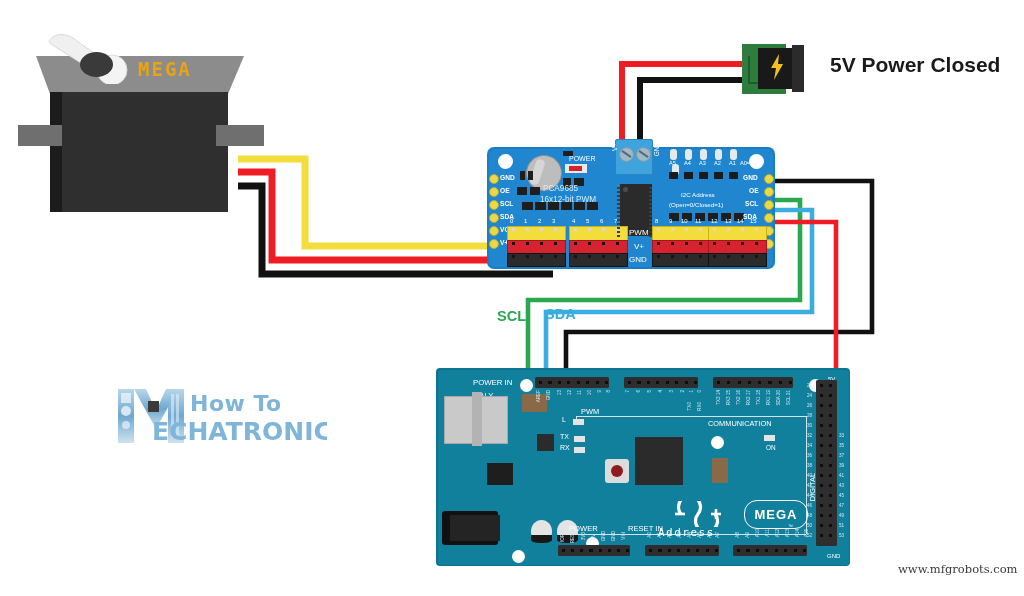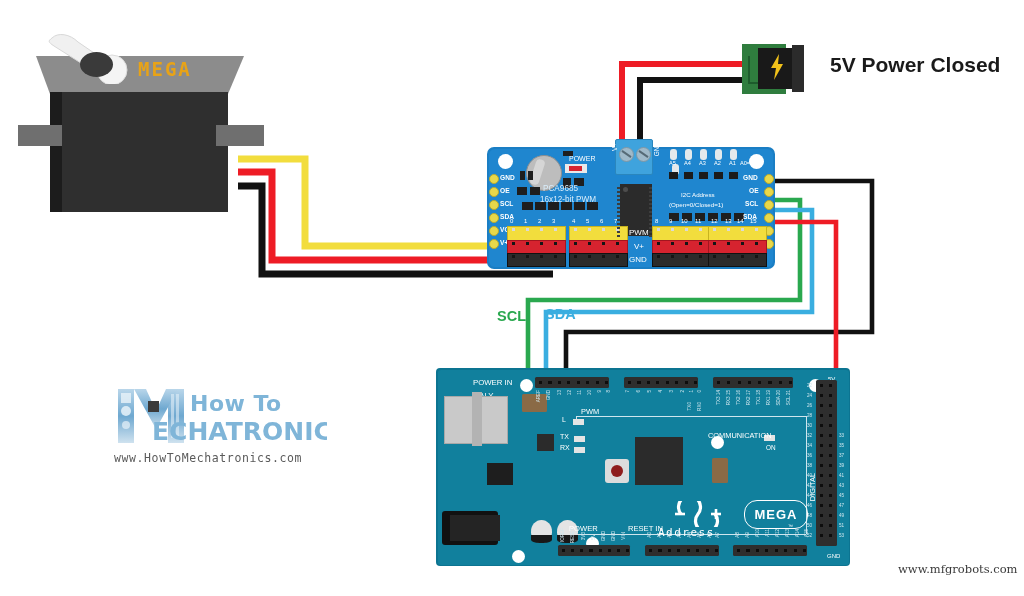--- a/index.html
+++ b/index.html
@@ -446,21 +446,21 @@
     <div class="led" style="left:138px;top:79px;"></div>
     <div class="m-txt" style="left:124px;top:76px;font-size:7px;">RX</div>
     <div class="led" style="left:328px;top:67px;"></div>
     <div class="m-txt" style="left:330px;top:76px;font-size:6.4px;">ON</div>
 
     <div class="btn"></div>
     <div class="btn-dot"></div>
 
     <div class="m-txt" style="left:145px;top:39px;font-size:7.4px;">PWM</div>
 
-    <div class="m-txt" style="left:272px;top:63px;font-size:7.4px;">COMMUNICATION</div>
+    <div class="m-txt" style="left:272px;top:51px;font-size:7.4px;">COMMUNICATION</div>
 
     <div class="m-txt vert" style="left:372px;top:105px;font-size:7.4px;">DIGITAL</div>
 
     <div class="m-txt" style="left:133px;top:156px;font-size:7.6px;">POWER</div>
     <div class="m-txt" style="left:192px;top:156px;font-size:7.6px;">RESET IN</div>
     <div class="m-txt" style="left:392px;top:8px;font-size:6px;">5V</div>
     <div class="m-txt" style="left:391px;top:185px;font-size:6px;">GND</div>
 
     <div class="m-hdr" style="left:99px;top:9px;width:74px;height:11px;"></div>
     <div class="m-hdr" style="left:188px;top:9px;width:74px;height:11px;"></div>
@@ -666,18 +666,17 @@
       <rect x="9" y="8" width="10" height="10" fill="#e8f2f9" opacity="0.8"></rect>
       <circle cx="14" cy="26" r="5" fill="#e8f2f9" opacity="0.85"></circle>
       <circle cx="14" cy="40" r="4" fill="#e8f2f9" opacity="0.7"></circle>
       <rect x="59" y="9" width="3" height="44" fill="#e8f2f9" opacity="0.55"></rect>
       <rect x="64" y="9" width="3" height="44" fill="#e8f2f9" opacity="0.55"></rect>
       <rect x="36" y="16" width="11" height="11" fill="#3a3a3a"></rect>
 
       <text x="78" y="26" font-family="DejaVu Sans, sans-serif" font-size="22" font-weight="bold" fill="#7fb5d8" letter-spacing="0.5">How To</text>
       <text x="40" y="55" font-family="DejaVu Sans, sans-serif" font-size="25" font-weight="bold" fill="#7fb5d8" letter-spacing="0">ECHATRONICS</text>
     </svg>
-    <div class="logo-url">www.HowToMechatronics.com</div>
   </div>
 
   <div class="abs" id="watermark">www.mfgrobots.com</div>
 
 </div>
 
 </body></html>

